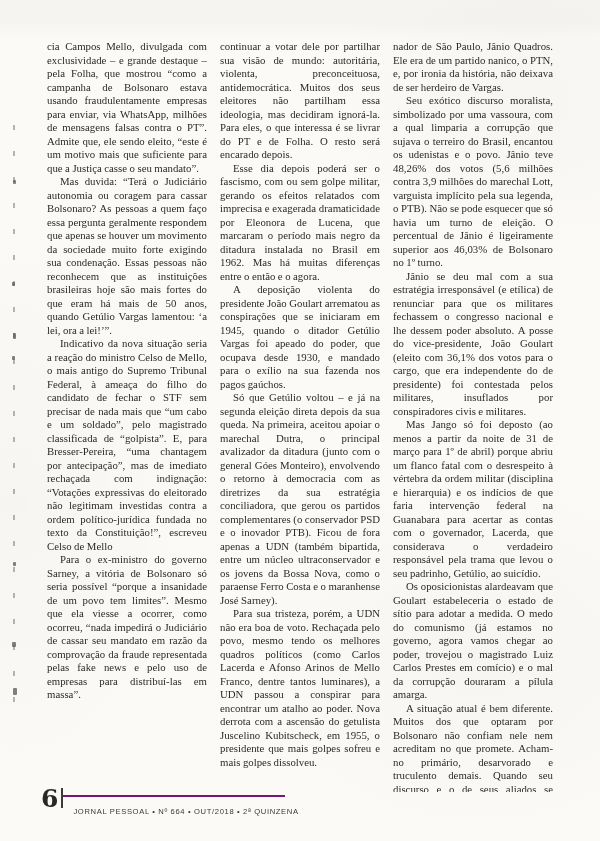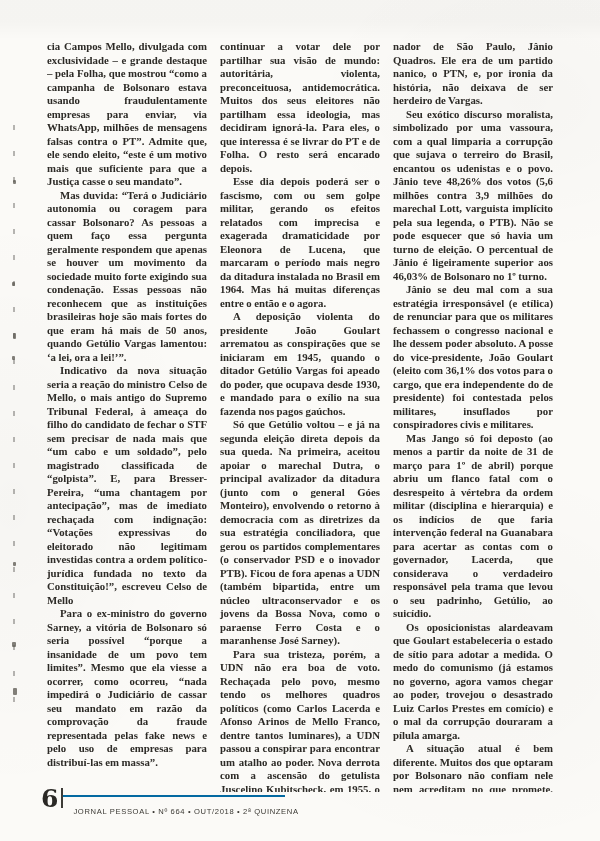--- a/index.html
+++ b/index.html
@@ -12,28 +12,28 @@
       radial-gradient(220px 160px at 88% 12%, rgba(0,0,0,0.02), rgba(0,0,0,0)),
       radial-gradient(260px 200px at 80% 78%, rgba(0,0,0,0.018), rgba(0,0,0,0)),
       radial-gradient(200px 300px at 2% 60%, rgba(0,0,0,0.02), rgba(0,0,0,0));}
   
   .edge-line{position:absolute;left:13px;top:125px;width:2px;height:592px;opacity:.55;
     background:repeating-linear-gradient(to bottom, rgba(70,68,64,.7) 0 5px, rgba(70,68,64,0) 5px 26px);}
   .speckle{position:absolute;width:3px;height:4px;border-radius:1px;background:#5a574f;opacity:.75;}
 
   .content{position:absolute;left:47px;top:40px;width:506px;height:752px;display:flex;gap:13px;overflow:hidden;}
   .col{width:160px;flex:1 1 0;text-align:justify;font-size:10.8px;line-height:13.5px;
-       color:#2c2a26;hyphens:auto;-webkit-hyphens:auto;word-spacing:-0.2px;font-weight:bold;}
+       color:#2c2a26;hyphens:auto;-webkit-hyphens:auto;word-spacing:-0.2px;}
   .para{margin:0;}
   .para.indent{text-indent:13px;}
 
   .footer{position:absolute;left:41px;top:788px;display:flex;align-items:flex-start;}
   .page-num{font-family:"DejaVu Serif",serif;font-weight:bold;font-size:25px;line-height:22px;color:#2a2825;}
   .footer-bar{width:2px;height:20px;background:#3d3b37;margin:0 0 0 3px;}
-  .journal-block{margin-left:0;border-top:2px solid #0369a1;margin-top:7px;padding:3px 0 0 10px;width:212px;}
+  .journal-block{margin-left:0;border-top:2px solid #701a75;margin-top:7px;padding:3px 0 0 10px;width:212px;}
   .journal-line{font-family:"Liberation Sans",sans-serif;font-size:7.6px;letter-spacing:0.65px;
        color:#3a3833;white-space:nowrap;}
 </style>
 </head>
 <body>
 
 <div class="page">
 
   <div class="scan-shade"></div>
   <div class="edge-line"></div>
@@ -47,31 +47,31 @@
 
   <div class="content">
     <div class="col">
         <p class="para">cia Campos Mello, divulgada com exclusividade – e grande destaque – pela Folha, que mostrou “como a campanha de Bolsonaro estava usando fraudulentamente empresas para enviar, via WhatsApp, milhões de mensagens falsas contra o PT”. Admite que, ele sendo eleito, “este é um motivo mais que suficiente para que a Justiça casse o seu mandato”.</p>
         <p class="para indent">Mas duvida: “Terá o Judiciário autonomia ou coragem para cassar Bolsonaro? As pessoas a quem faço essa pergunta geralmente respondem que apenas se houver um movimento da sociedade muito forte exigindo sua condenação. Essas pessoas não reconhecem que as instituições brasileiras hoje são mais fortes do que eram há mais de 50 anos, quando Getúlio Vargas lamentou: ‘a lei, ora a lei!’”.</p>
         <p class="para indent">Indicativo da nova situação seria a reação do ministro Celso de Mello, o mais antigo do Supremo Tribunal Federal, à ameaça do filho do candidato de fechar o STF sem precisar de nada mais que “um cabo e um soldado”, pelo magistrado classificada de “golpista”. E, para Bresser-Pereira, “uma chantagem por antecipação”, mas de imediato rechaçada com indignação: “Votações expressivas do eleitorado não legitimam investidas contra a ordem político-jurídica fundada no texto da Constituição!”, escreveu Celso de Mello</p>
         <p class="para indent">Para o ex-ministro do governo Sarney, a vitória de Bolsonaro só seria possível “porque a insanidade de um povo tem limites”. Mesmo que ela viesse a ocorrer, como ocorreu, “nada impedirá o Judiciário de cassar seu mandato em razão da comprovação da fraude representada pelas fake news e pelo uso de empresas para distribuí-las em massa”.</p>
       </div>
     <div class="col">
         <p class="para">continuar a votar dele por partilhar sua visão de mundo: autoritária, violenta, preconceituosa, antidemocrática. Muitos dos seus eleitores não partilham essa ideologia, mas decidiram ignorá-la. Para eles, o que interessa é se livrar do PT e de Folha. O resto será encarado depois.</p>
-        <p class="para indent">Esse dia depois poderá ser o fascismo, com ou sem golpe militar, gerando os efeitos relatados com imprecisa e exagerada dramaticidade por Eleonora de Lucena, que marcaram o período mais negro da ditadura instalada no Brasil em 1964. Mas há muitas diferenças entre o então e o agora.</p>
+        <p class="para indent">Esse dia depois poderá ser o fascismo, com ou sem golpe militar, gerando os efeitos relatados com imprecisa e exagerada dramaticidade por Eleonora de Lucena, que marcaram o período mais negro da ditadura instalada no Brasil em 1962. Mas há muitas diferenças entre o então e o agora.</p>
         <p class="para indent">A deposição violenta do presidente João Goulart arrematou as conspirações que se iniciaram em 1945, quando o ditador Getúlio Vargas foi apeado do poder, que ocupava desde 1930, e mandado para o exílio na sua fazenda nos pagos gaúchos.</p>
         <p class="para indent">Só que Getúlio voltou – e já na segunda eleição direta depois da sua queda. Na primeira, aceitou apoiar o marechal Dutra, o principal avalizador da ditadura (junto com o general Góes Monteiro), envolvendo o retorno à democracia com as diretrizes da sua estratégia conciliadora, que gerou os partidos complementares (o conservador PSD e o inovador PTB). Ficou de fora apenas a UDN (também bipartida, entre um núcleo ultraconservador e os jovens da Bossa Nova, como o paraense Ferro Costa e o maranhense José Sarney).</p>
         <p class="para indent">Para sua tristeza, porém, a UDN não era boa de voto. Rechaçada pelo povo, mesmo tendo os melhores quadros políticos (como Carlos Lacerda e Afonso Arinos de Mello Franco, dentre tantos luminares), a UDN passou a conspirar para encontrar um atalho ao poder. Nova derrota com a ascensão do getulista Juscelino Kubitscheck, em 1955, o presidente que mais golpes sofreu e mais golpes dissolveu.</p>
       </div>
     <div class="col">
         <p class="para">nador de São Paulo, Jânio Quadros. Ele era de um partido nanico, o PTN, e, por ironia da história, não deixava de ser herdeiro de Vargas.</p>
         <p class="para indent">Seu exótico discurso moralista, simbolizado por uma vassoura, com a qual limparia a corrupção que sujava o terreiro do Brasil, encantou os udenistas e o povo. Jânio teve 48,26% dos votos (5,6 milhões contra 3,9 milhões do marechal Lott, varguista implícito pela sua legenda, o PTB). Não se pode esquecer que só havia um turno de eleição. O percentual de Jânio é ligeiramente superior aos 46,03% de Bolsonaro no 1º turno.</p>
         <p class="para indent">Jânio se deu mal com a sua estratégia irresponsável (e etílica) de renunciar para que os militares fechassem o congresso nacional e lhe dessem poder absoluto. A posse do vice-presidente, João Goulart (eleito com 36,1% dos votos para o cargo, que era independente do de presidente) foi contestada pelos militares, insuflados por conspiradores civis e militares.</p>
         <p class="para indent">Mas Jango só foi deposto (ao menos a partir da noite de 31 de março para 1º de abril) porque abriu um flanco fatal com o desrespeito à vértebra da ordem militar (disciplina e hierarquia) e os indícios de que faria intervenção federal na Guanabara para acertar as contas com o governador, Lacerda, que considerava o verdadeiro responsável pela trama que levou o seu padrinho, Getúlio, ao suicídio.</p>
-        <p class="para indent">Os oposicionistas alardeavam que Goulart estabeleceria o estado de sítio para adotar a medida. O medo do comunismo (já estamos no governo, agora vamos chegar ao poder, trovejou o desastrado Luiz Carlos Prestes em comício) e o mal da corrupção douraram a pílula amarga.</p>
+        <p class="para indent">Os oposicionistas alardeavam que Goulart estabeleceria o estado de sítio para adotar a medida. O medo do comunismo (já estamos no governo, agora vamos chegar ao poder, trovejou o magistrado Luiz Carlos Prestes em comício) e o mal da corrupção douraram a pílula amarga.</p>
         <p class="para indent">A situação atual é bem diferente. Muitos dos que optaram por Bolsonaro não confiam nele nem acreditam no que promete. Acham-no primário, desarvorado e truculento demais. Quando seu discurso e o de seus aliados se tornaram mais agressivos, principalmente os ataques ao STF pelo filho Eduardo, eleito senador, muitos se afastaram. A maioria, porém, se manteve ao lado dele, por acreditar – sinceramente ou não – que ele mudará quando chegar à presidência.</p>
       </div>
   </div>
 
   <div class="footer">
     <span class="page-num">6</span>
     <span class="footer-bar"></span>
     <span class="journal-block">
       <span class="journal-line">JORNAL PESSOAL • Nº 664 • OUT/2018 • 2ª QUINZENA</span>
     </span>

